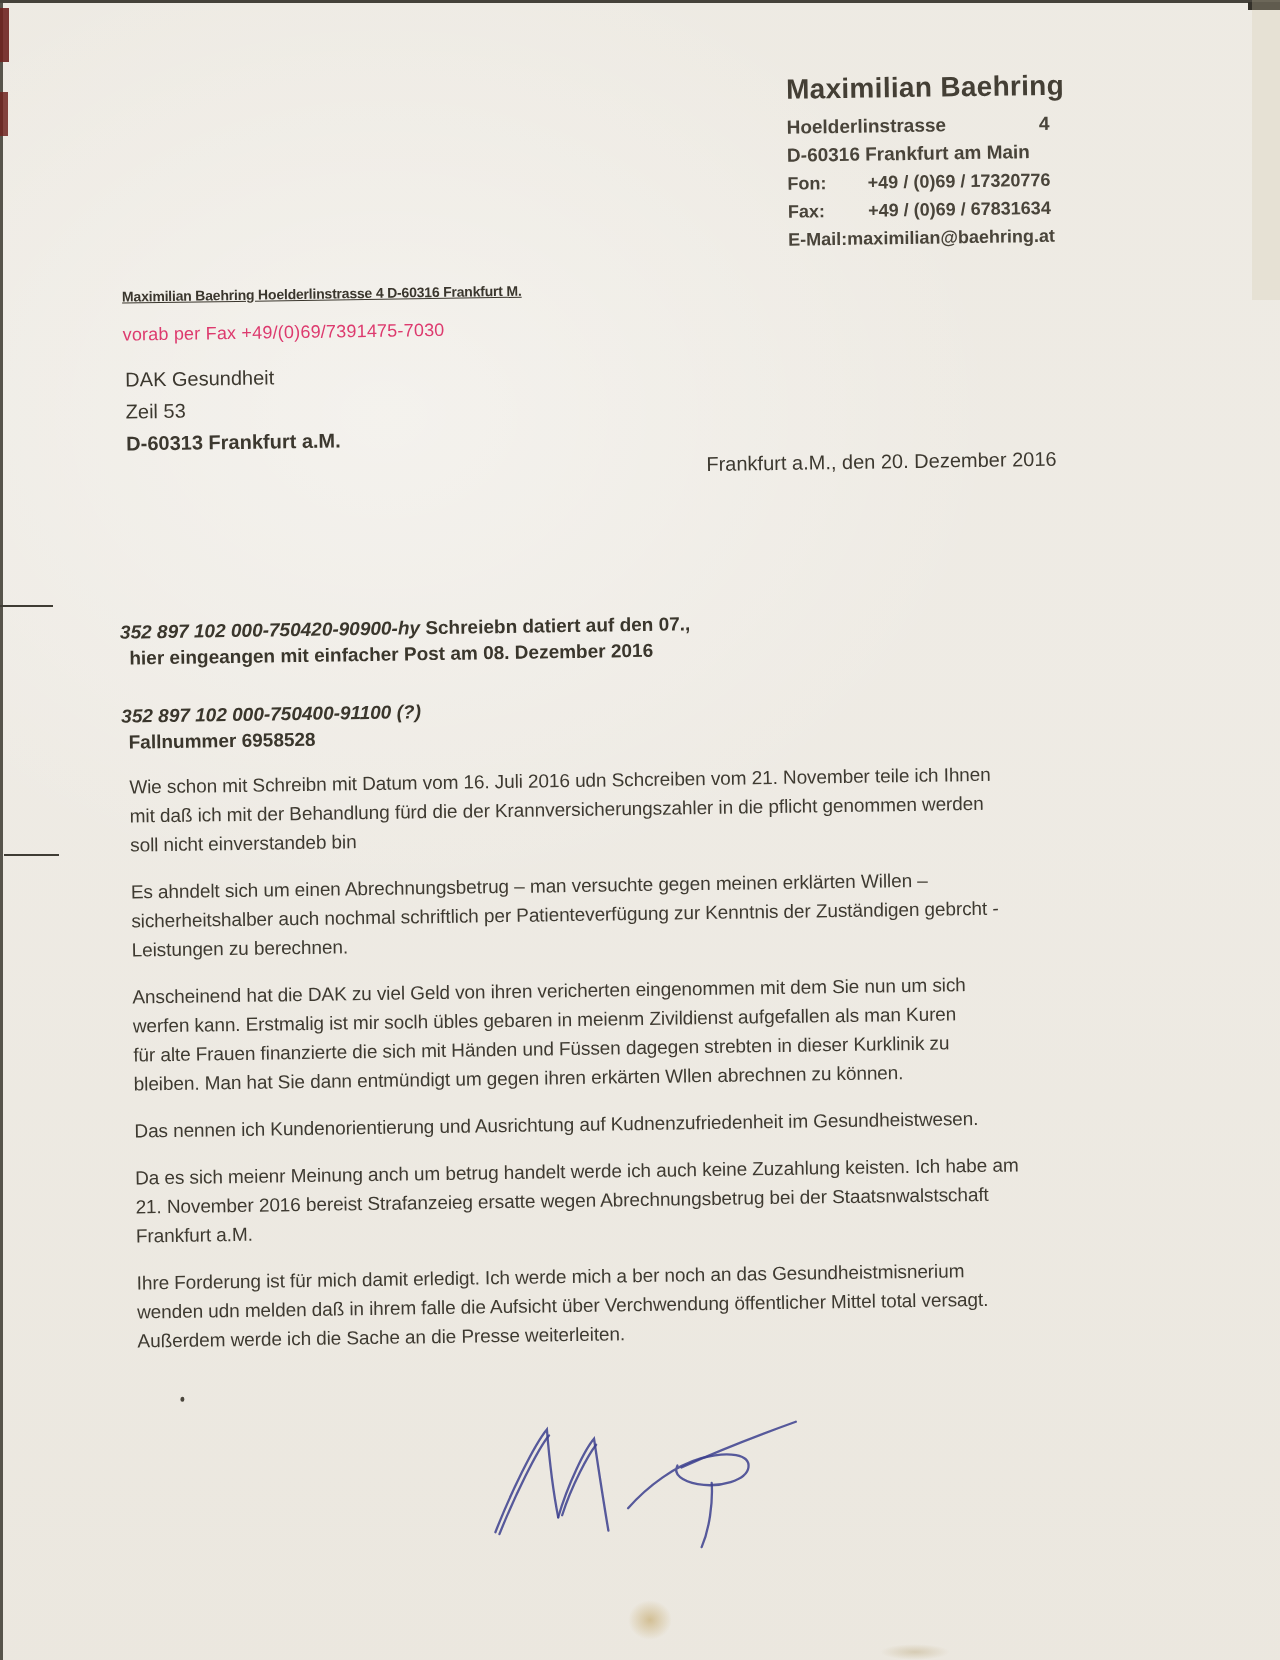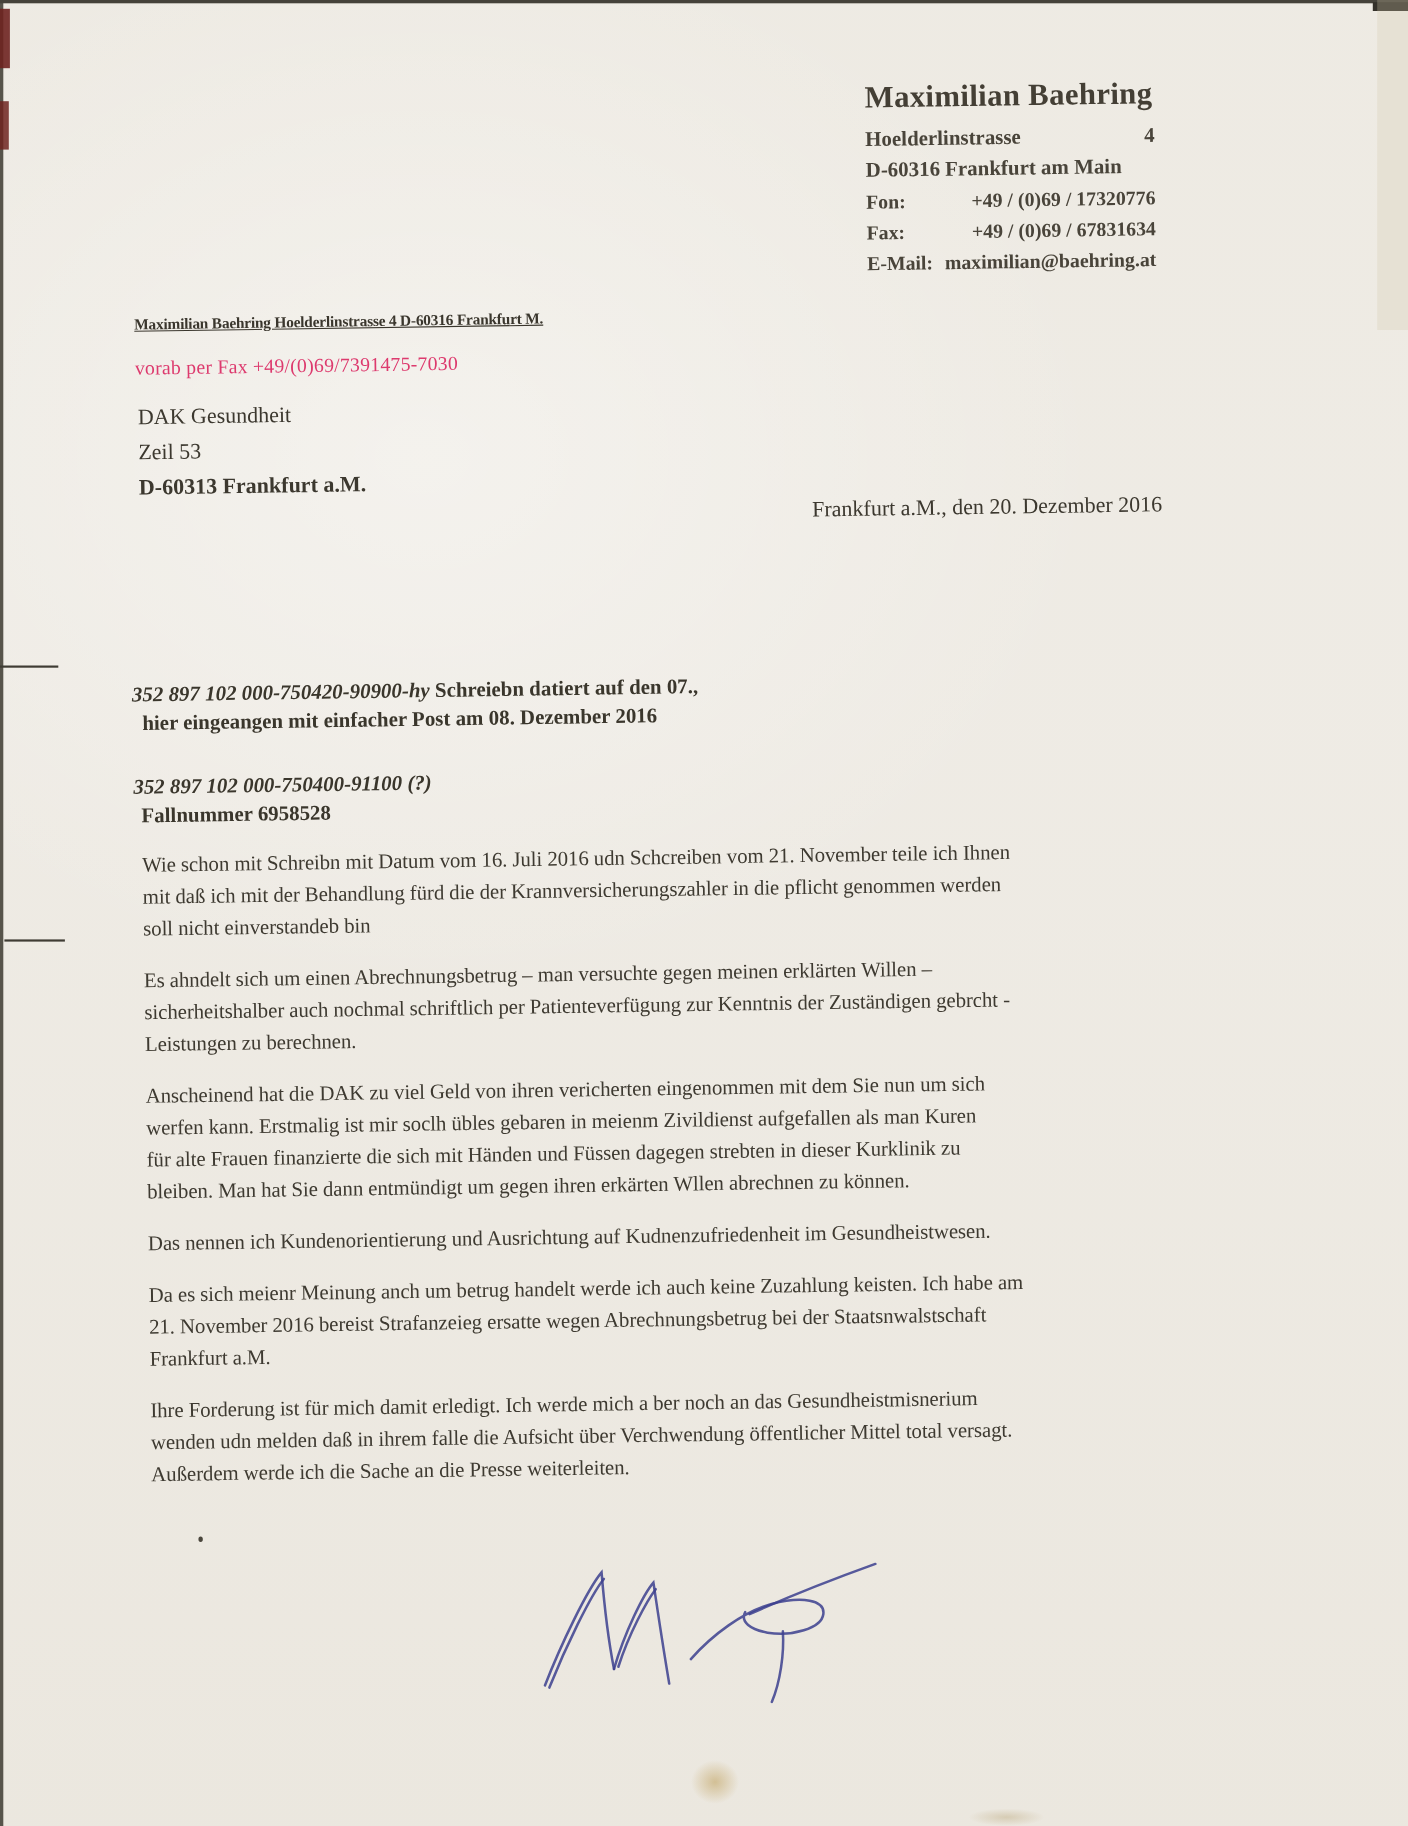--- a/index.html
+++ b/index.html
@@ -4,21 +4,21 @@
 <style>
   html,body{margin:0;padding:0;}
   .page{
     position:relative;
     width:1280px;height:1660px;
     background:#f0ede7;
     background-image:
       radial-gradient(ellipse 900px 700px at 30% 25%, rgba(255,255,255,0.35), rgba(255,255,255,0) 70%),
       linear-gradient(180deg, rgba(225,220,205,0.15), rgba(210,200,180,0.05) 40%, rgba(200,190,165,0.12));
     overflow:hidden;
-    font-family:Liberation Serif, serif;
+    font-family:Liberation Sans, sans-serif;
     color:#3e3a31;
   }
   .tilt{position:absolute;inset:0;transform:rotate(-0.85deg);transform-origin:640px 830px;}
 
   
   .letterhead{position:absolute;left:797px;top:76px;width:263px;white-space:nowrap;color:#49443a;}
   .letterhead .name{font-size:28px;font-weight:bold;letter-spacing:0.3px;margin-bottom:8px;color:#443f35;}
   .lh-row{display:flex;justify-content:space-between;font-size:19px;font-weight:bold;line-height:28px;}
   .lh-row.contact{font-size:18px;}
   .lh-row .val{text-align:right;}

